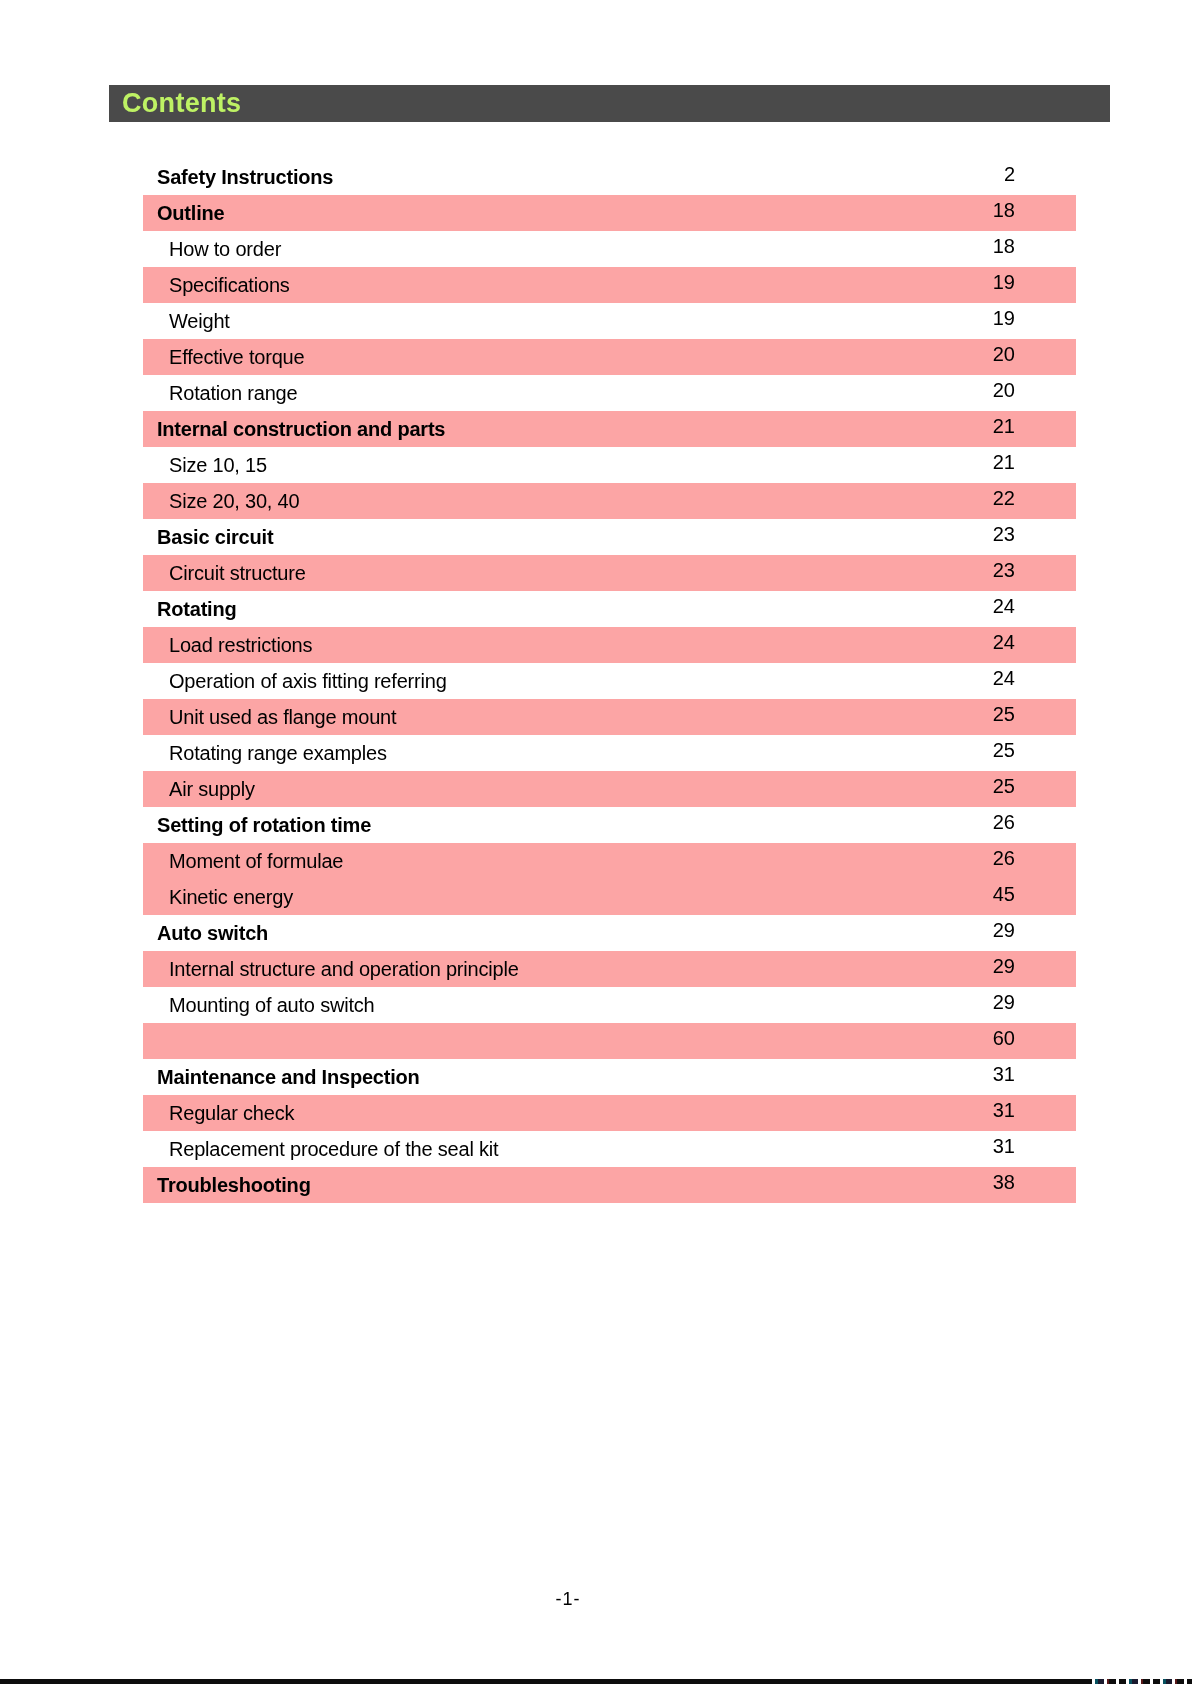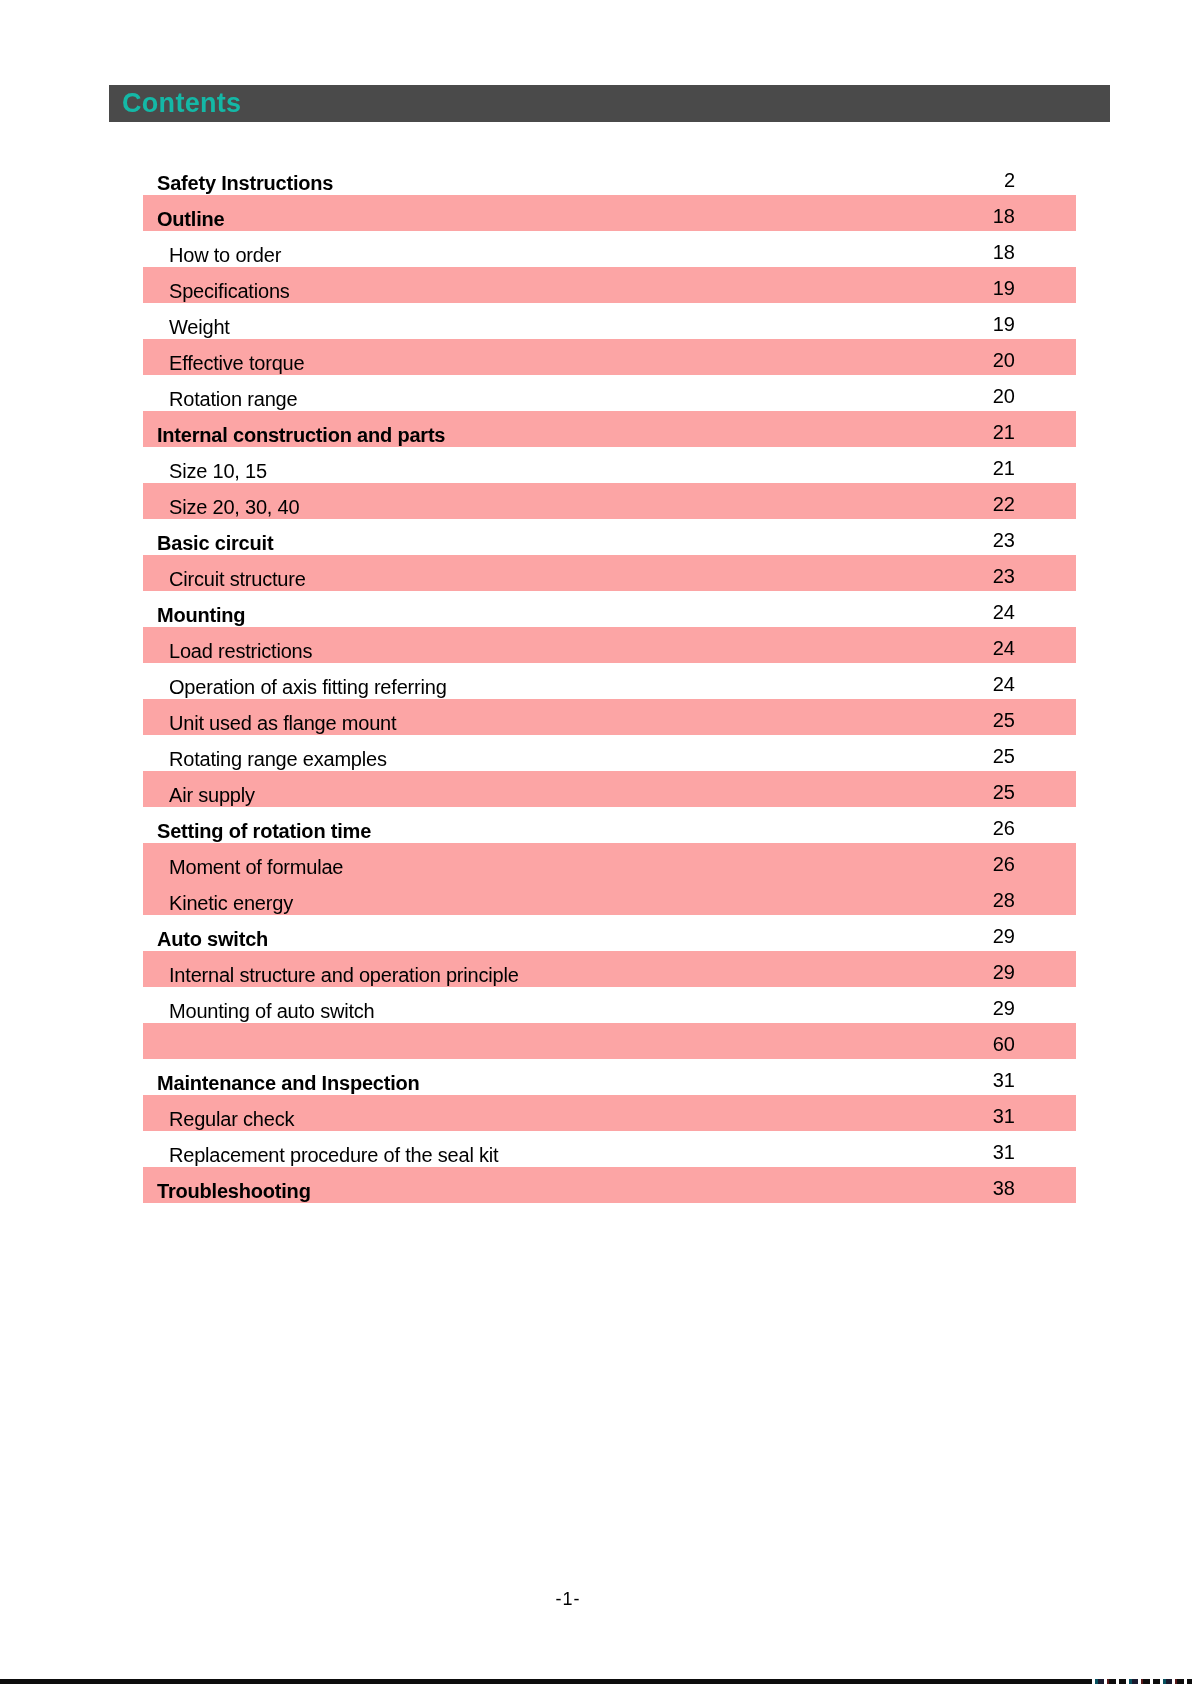--- a/index.html
+++ b/index.html
@@ -16,36 +16,36 @@
     position: absolute;
     left: 109px;
     top: 85px;
     width: 1001px;
     height: 37px;
     background: #4a4a4a;
     display: flex;
     align-items: center;
   }
   .header-title {
-    color: #14b8a6;
+    color: #bef264;
     font-weight: 700;
     font-size: 27px;
     margin-left: 13px;
     letter-spacing: 0.3px;
   }
   .toc {
     position: absolute;
     left: 143px;
     top: 159px;
     width: 933px;
   }
   .toc-row {
     height: 36px;
     display: flex;
-    align-items: flex-end;
+    align-items: center;
     gap: 19px;
   }
   .toc-row.shaded { background: #fca5a5; }
   .toc-label {
     font-size: 20px;
     white-space: nowrap;
     letter-spacing: -0.2px;
   }
   .toc-row.section .toc-label { font-weight: 700; margin-left: 14px; }
   .toc-row.sub .toc-label { margin-left: 26px; }
@@ -137,21 +137,21 @@
       </div>
       <div class="toc-row section">
         <span class="toc-label">Basic circuit</span>
         <span class="toc-page">23</span>
       </div>
       <div class="toc-row sub shaded">
         <span class="toc-label">Circuit structure</span>
         <span class="toc-page">23</span>
       </div>
       <div class="toc-row section">
-        <span class="toc-label">Mounting</span>
+        <span class="toc-label">Rotating</span>
         <span class="toc-page">24</span>
       </div>
       <div class="toc-row sub shaded">
         <span class="toc-label">Load restrictions</span>
         <span class="toc-page">24</span>
       </div>
       <div class="toc-row sub">
         <span class="toc-label">Operation of axis fitting referring</span>
         <span class="toc-page">24</span>
       </div>
@@ -170,21 +170,21 @@
       <div class="toc-row section">
         <span class="toc-label">Setting of rotation time</span>
         <span class="toc-page">26</span>
       </div>
       <div class="toc-row sub shaded">
         <span class="toc-label">Moment of formulae</span>
         <span class="toc-page">26</span>
       </div>
       <div class="toc-row sub shaded">
         <span class="toc-label">Kinetic energy</span>
-        <span class="toc-page">28</span>
+        <span class="toc-page">45</span>
       </div>
       <div class="toc-row section">
         <span class="toc-label">Auto switch</span>
         <span class="toc-page">29</span>
       </div>
       <div class="toc-row sub shaded">
         <span class="toc-label">Internal structure and operation principle</span>
         <span class="toc-page">29</span>
       </div>
       <div class="toc-row sub">

